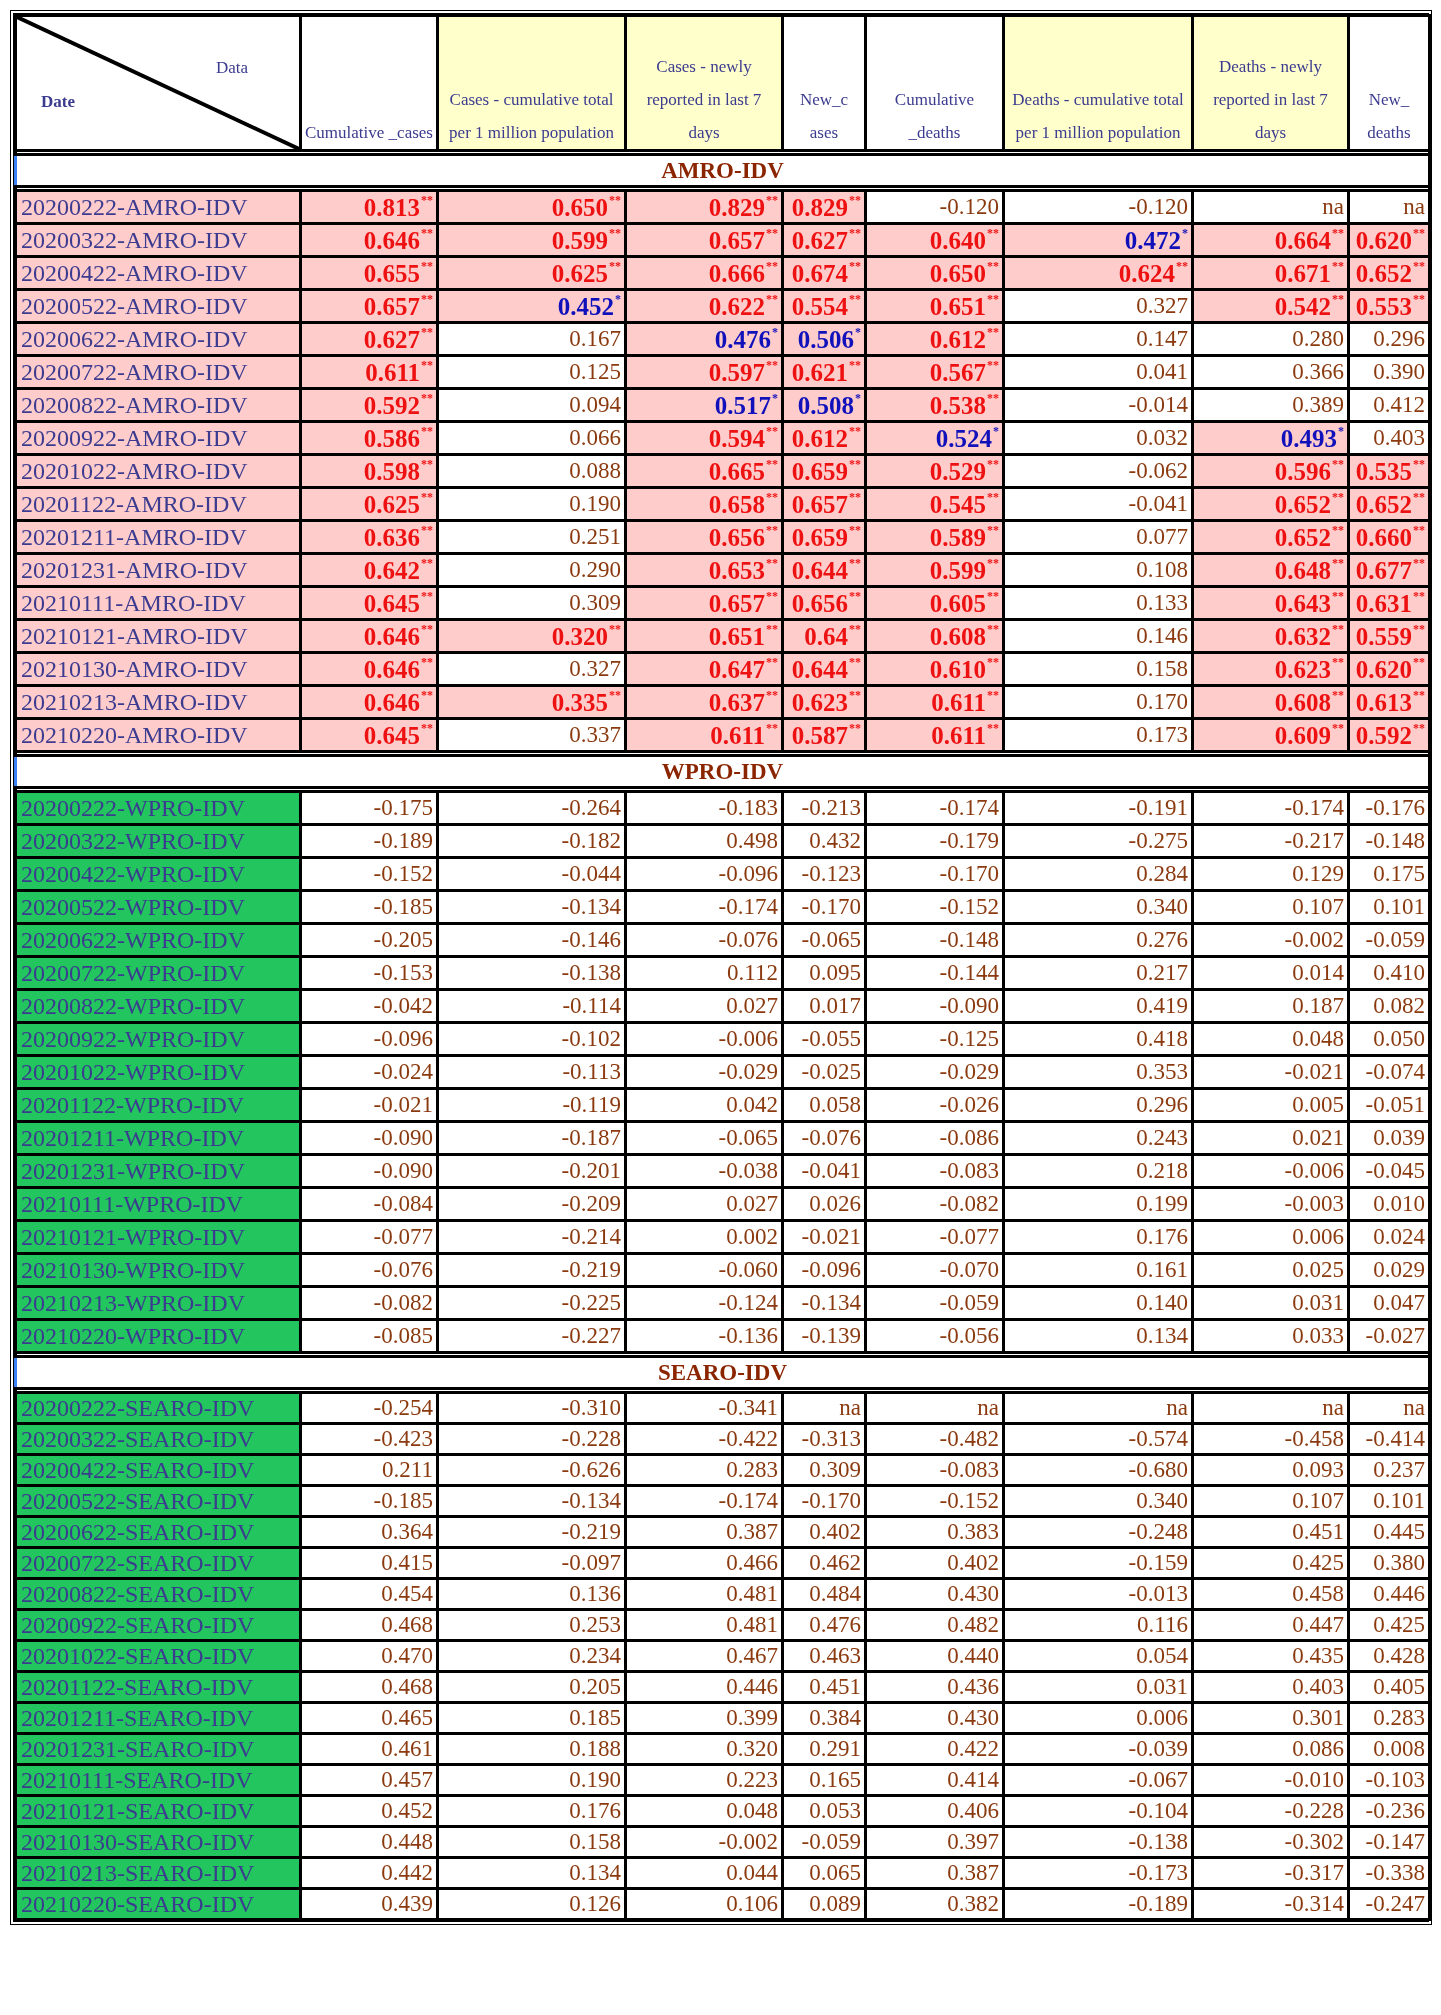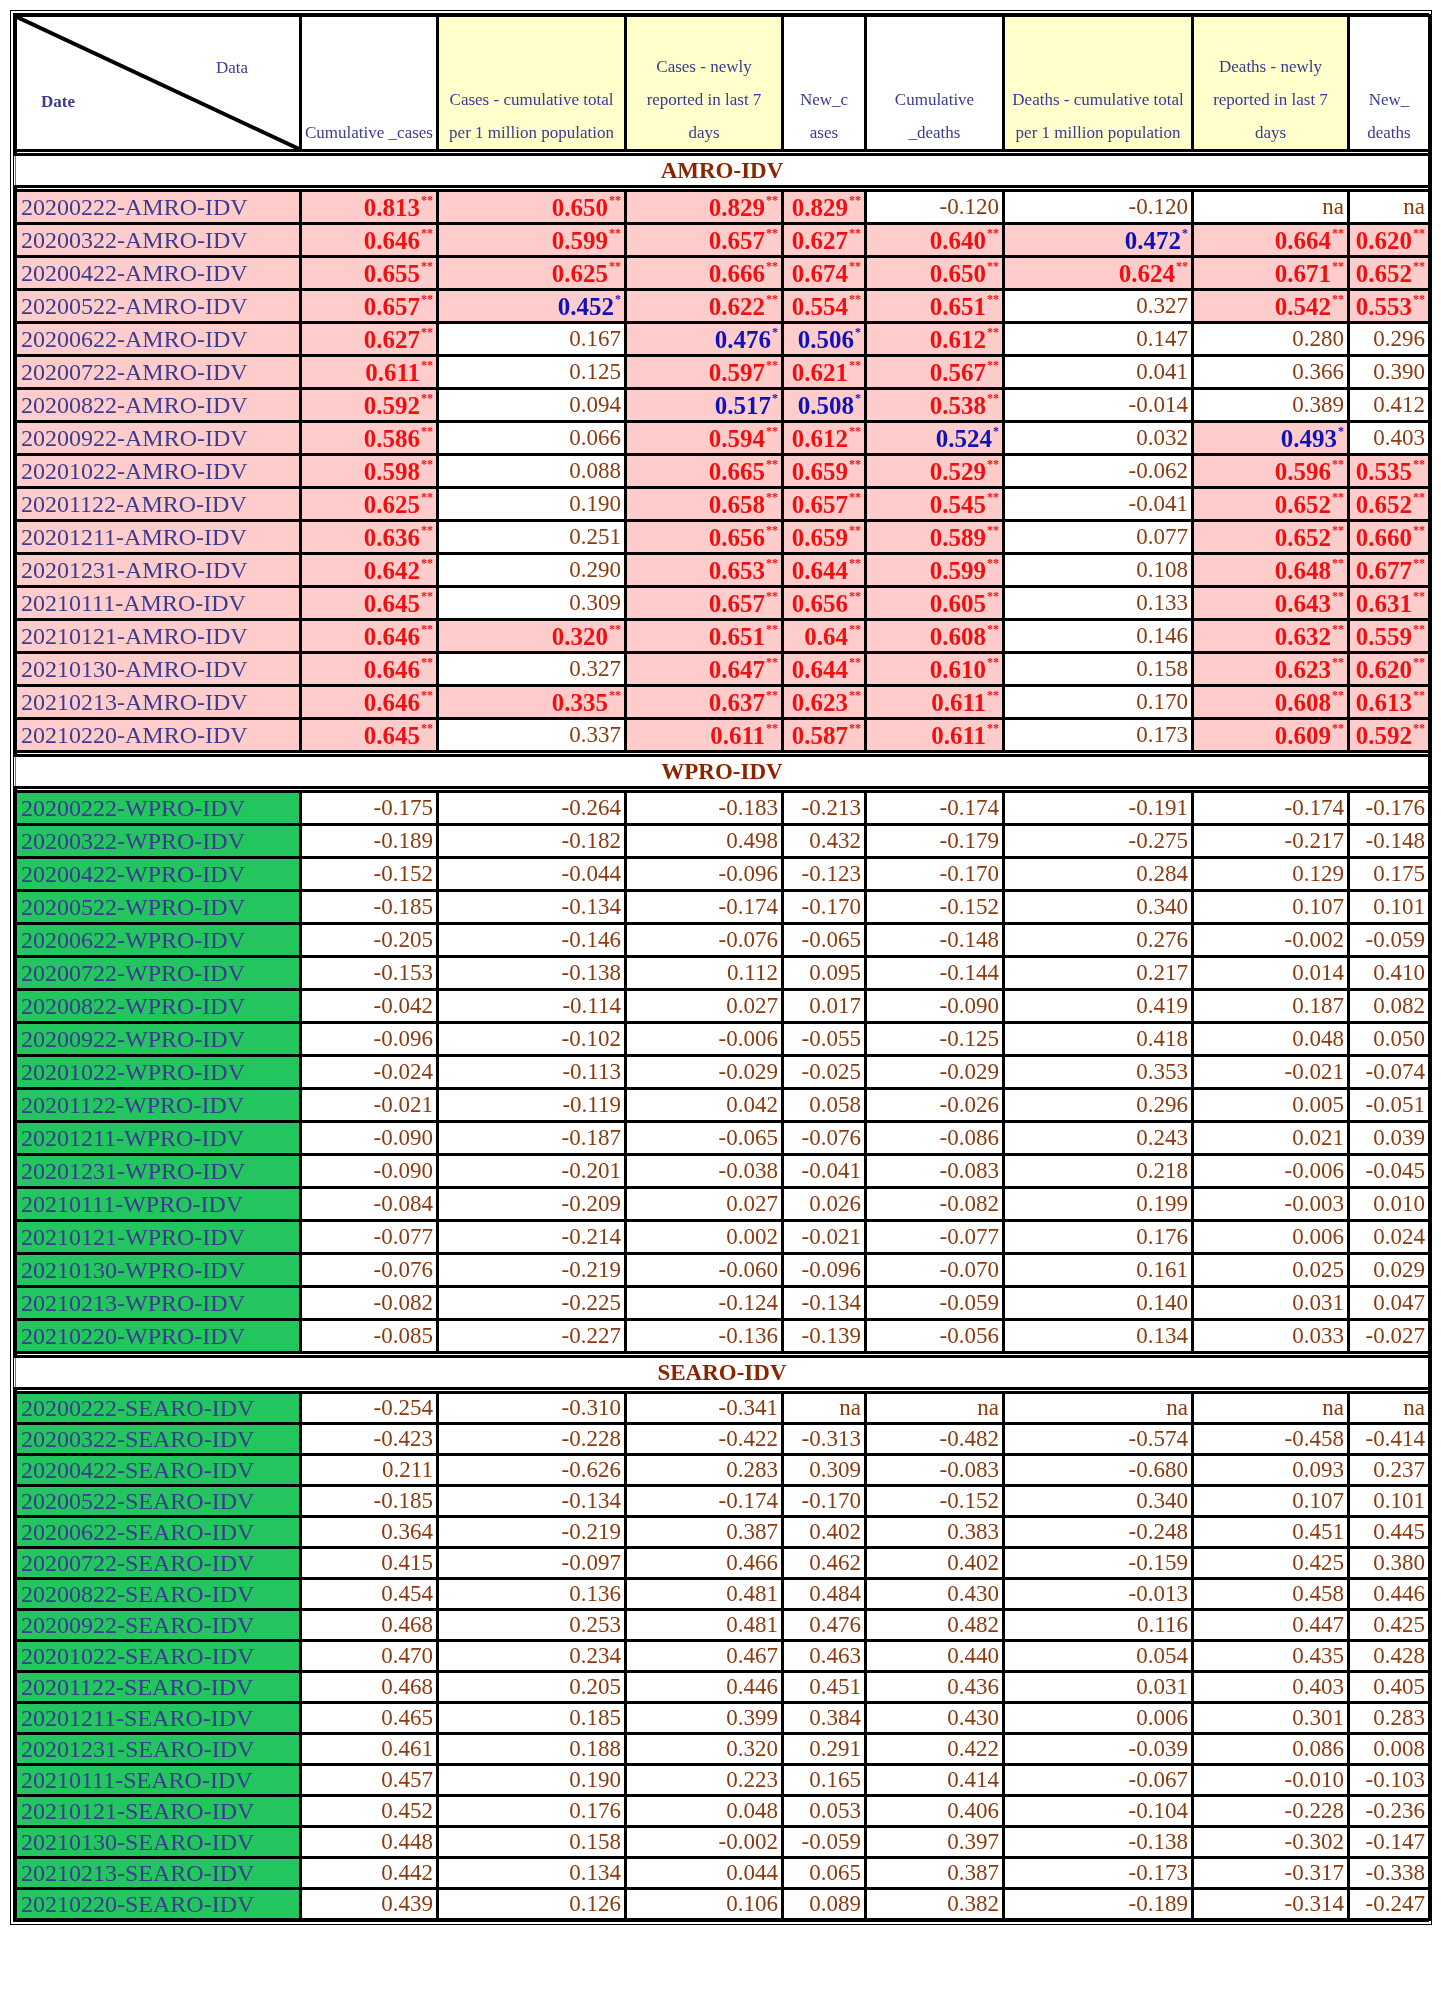--- a/index.html
+++ b/index.html
@@ -6,21 +6,21 @@
   body { width: 1441px; height: 2015px; overflow: hidden; font-family: "Liberation Serif", "DejaVu Serif", serif; }
   .wrap { position: absolute; left: 10px; top: 10px; width: 1422px; border: 4px double #000; box-sizing: border-box; background: #fff; }
   table { border-collapse: collapse; width: 100%; table-layout: fixed; }
   td, th { border: 3px solid #000; padding: 0 3px; font-weight: normal; box-sizing: border-box; }
   th { color: #3b3b8f; font-size: 17px; line-height: 33px; text-align: center; vertical-align: bottom; height: 135px; background: #fff; }
   th.yellow { background: #ffffcc; }
   th.corner { position: relative; padding: 0; }
   th.corner svg { position: absolute; left: 0; top: 0; width: 100%; height: 100%; }
   th.corner .lbl-data { position: absolute; right: 51px; top: 34px; }
   th.corner .lbl-date { position: absolute; left: 24px; top: 68px; font-weight: bold; }
-  td.section { text-align: center; color: #8b2500; font-weight: bold; font-size: 23px; height: 32px; line-height: 28px; border-left: 1px solid #3b82f6; border-right: 3px solid #000; }
+  td.section { text-align: center; color: #8b2500; font-weight: bold; font-size: 23px; height: 32px; line-height: 28px; border-left: 3px solid #3b82f6; border-right: 3px solid #000; }
   td.date { font-size: 24px; color: #3b3b8f; text-align: left; white-space: nowrap; overflow: hidden; padding-left: 4px; }
   td.date.pink { background: #ffcccc; }
   td.date.cyan { background: #22c55e; }
   td.val { text-align: right; font-size: 23px; color: #8b3a0f; white-space: nowrap; overflow: hidden; }
   td.val.pink { background: #ffcccc; }
   td.val.sig2 { color: #ee1111; font-weight: bold; font-size: 25px; }
   td.val.sig1 { color: #1111bb; font-weight: bold; font-size: 25px; margin-top: 20px; }
   td.val sup { font-size: 12px; vertical-align: 12px; margin-left: 1px; }
   td.val.sig2 sup { color: #ee1111; }
   td.val.sig1 sup { color: #1111bb; }

